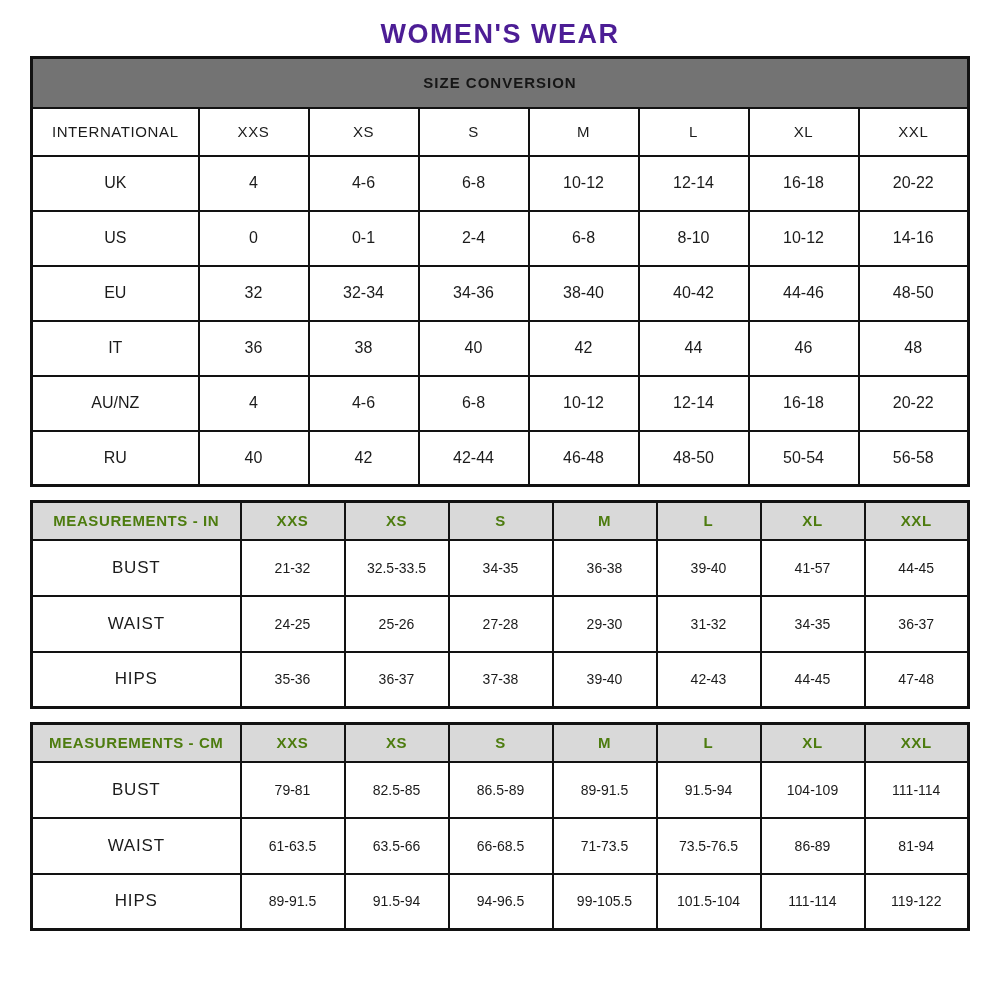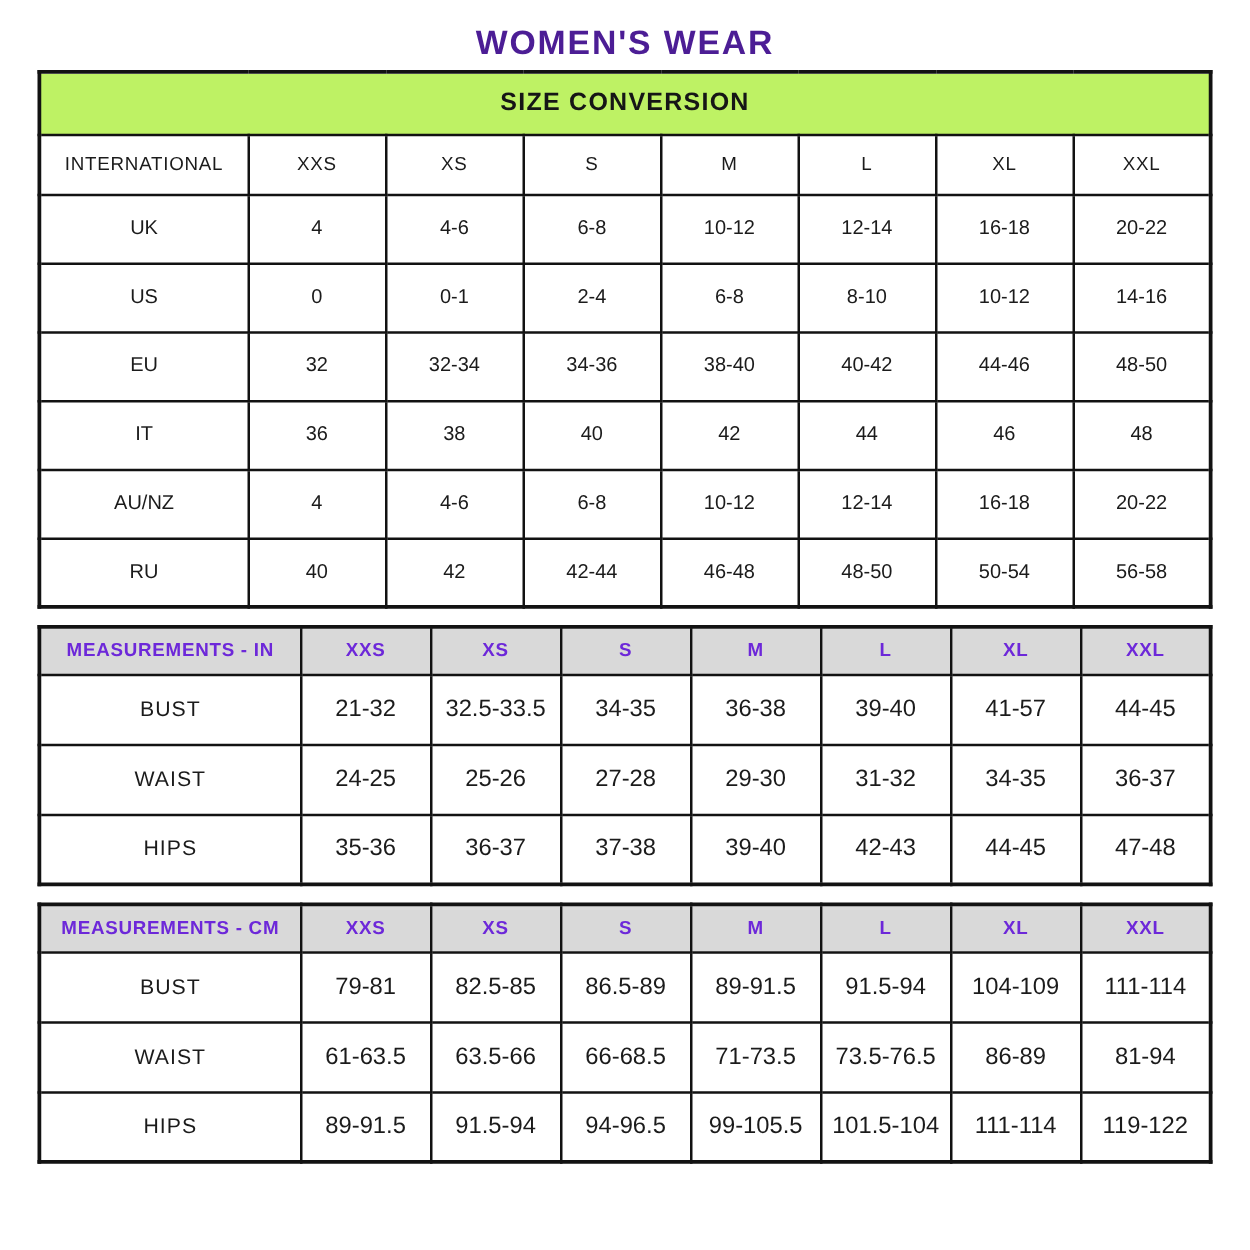--- a/index.html
+++ b/index.html
@@ -33,45 +33,45 @@
     text-align: center;
     vertical-align: middle;
     padding: 0 2px;
     overflow: hidden;
     white-space: nowrap;
   }
 
   
   .t1 col.c-label { width: 167px; }
   .t1 .banner-row td {
-    background: #bef264;
+    background: #737373;
     height: 50px;
     font-weight: bold;
-    font-size: 20px;
+    font-size: 15px;
     letter-spacing: 1px;
     color: #161616;
   }
   .t1 .head-row td {
     height: 48px;
     font-size: 15px;
     letter-spacing: 0.6px;
   }
   .t1 .data-row td { height: 55px; font-size: 16px; }
 
   
   .t2 col.c-label { width: 209px; }
   .t2 .head-row td {
     background: #d9d9d9;
     height: 38px;
     font-weight: bold;
     font-size: 15px;
     letter-spacing: 0.6px;
-    color: #6d28d9;
-  }
-  .t2 .data-row td { height: 56px; font-size: 19px; }
+    color: #4d7c0f;
+  }
+  .t2 .data-row td { height: 56px; font-size: 14px; }
   .t2 .data-row td.row-label { font-size: 17px; letter-spacing: 0.8px; }
 </style>
 </head>
 <body>
 
 <div class="page">
 
   <h1 class="page-title">WOMEN'S WEAR</h1>
 
   <table class="t1">

